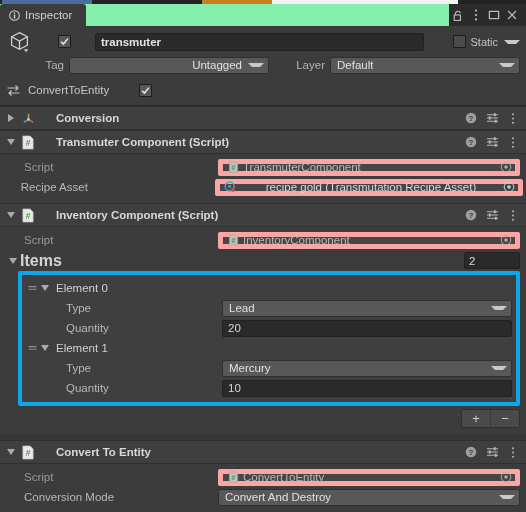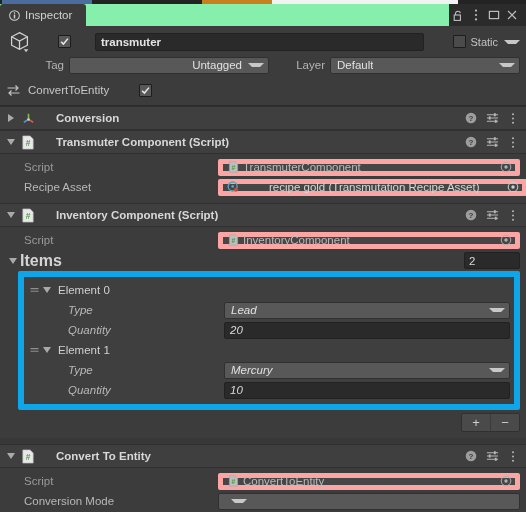--- a/index.html
+++ b/index.html
@@ -62,41 +62,41 @@
   .foldout{width:14px;height:22px;display:flex;align-items:center;justify-content:center;flex:0 0 14px;}
   .tri-right{width:0;height:0;border-top:4px solid transparent;border-bottom:4px solid transparent;border-left:6px solid #aaa;}
   .tri-down{width:0;height:0;border-left:4.5px solid transparent;border-right:4.5px solid transparent;border-top:6px solid #aaa;}
   .comp-icon{width:20px;height:22px;display:flex;align-items:center;justify-content:center;flex:0 0 20px;}
   .comp-title{font-weight:bold;color:#d8d8d8;font-size:11.5px;margin-left:18px;flex:1;white-space:nowrap;}
   .comp-tools{display:flex;align-items:center;gap:7px;}
   .ctool{width:14px;height:22px;display:flex;align-items:center;justify-content:center;}
 
   
   .comp-body{background:#3c3c3c;padding:3px 6px 6px 6px;}
-  .prow{display:flex;align-items:center;height:20px;}
+  .prow{display:flex;align-items:center;height:20px;justify-content:center;}
   .prow .plabel{color:#b8b8b8;font-size:11.5px;padding-left:18px;flex:0 0 212px;box-sizing:border-box;}
   .prow .plabel.dim{color:#9a9a9a;}
   .objfield{flex:1;height:17px;background:#464646;border:5px solid #fca5a5;border-radius:2px;
       display:flex;align-items:center;padding:0 2px 0 3px;box-sizing:border-box;color:#b9b9b9;font-size:11.5px;}
   .objfield.filled{color:#d6d6d6;gap:26px;}
   .obj-text{flex:1;white-space:nowrap;overflow:hidden;margin-left:3px;}
   .obj-dot{width:14px;height:14px;flex:0 0 14px;display:flex;align-items:center;justify-content:center;}
   .numfield{flex:1;height:17px;background:#2a2a2a;border:1px solid #212121;border-radius:2px;
       color:#d8d8d8;font-size:11.5px;padding:0 5px;box-sizing:border-box;display:flex;align-items:center;}
 
   
   .arr-head{display:flex;align-items:center;height:21px;}
   .arr-head .lbl{font-weight:bold;color:#d4d4d4;font-size:16px;flex:1;}
   .arr-size{width:56px;height:17px;background:#2a2a2a;border:1px solid #212121;border-radius:2px;
       color:#d8d8d8;font-size:11.5px;padding:0 4px;box-sizing:border-box;display:flex;align-items:center;}
-  .arr-box{border:6px solid #0ea5e9;background:#3f3f3f;border-radius:2px;margin-left:12px;padding:3px 4px 4px 4px;}
+  .arr-box{border:4px solid #0ea5e9;background:#3f3f3f;border-radius:2px;margin-left:12px;padding:3px 4px 4px 4px;}
   .elem-head{display:flex;align-items:center;height:20px;}
   .grip{width:12px;height:20px;display:flex;align-items:center;justify-content:center;flex:0 0 12px;}
   .elem-name{color:#d0d0d0;font-size:11.5px;margin-left:4px;}
-  .erow{display:flex;align-items:center;height:20px;font-style:italic;}
+  .erow{display:flex;align-items:center;height:20px;}
   .erow .elabel{color:#b8b8b8;font-size:11.5px;padding-left:40px;flex:0 0 196px;box-sizing:border-box;}
   .erow .ddwrap{flex:1;}
   .arr-footer{display:flex;justify-content:flex-end;margin-top:3px;margin-left:12px;}
   .pmbox{display:flex;background:#4a4a4a;border:1px solid #303030;border-radius:2px;height:17px;overflow:hidden;}
   .pmbtn{width:28px;height:17px;display:flex;align-items:center;justify-content:center;color:#d0d0d0;font-size:13px;line-height:1;}
   .pmsep{width:1px;background:#3a3a3a;}
   .divider{height:1px;background:#303030;}
   .spacer{height:6px;background:#383838;}
 </style>
 </head>
@@ -493,20 +493,21 @@
           <svg width="12" height="12" viewBox="0 0 12 12">
               <circle cx="6" cy="6" r="4.8" fill="none" stroke="#b0b0b0" stroke-width="1"></circle>
               <circle cx="6" cy="6" r="1.7" fill="#b0b0b0"></circle>
             </svg>
         </span>
       </div>
     </div>
     <div class="prow">
       <span class="plabel">Conversion Mode</span>
       <div class="dropdown" style="flex:1;">
+        <span class="dd-text">Convert And Destroy</span>
         <span class="caret"></span>
       </div>
     </div>
   </div>
 
   <div class="divider"></div>
 
 </div>
 
 </body></html>

